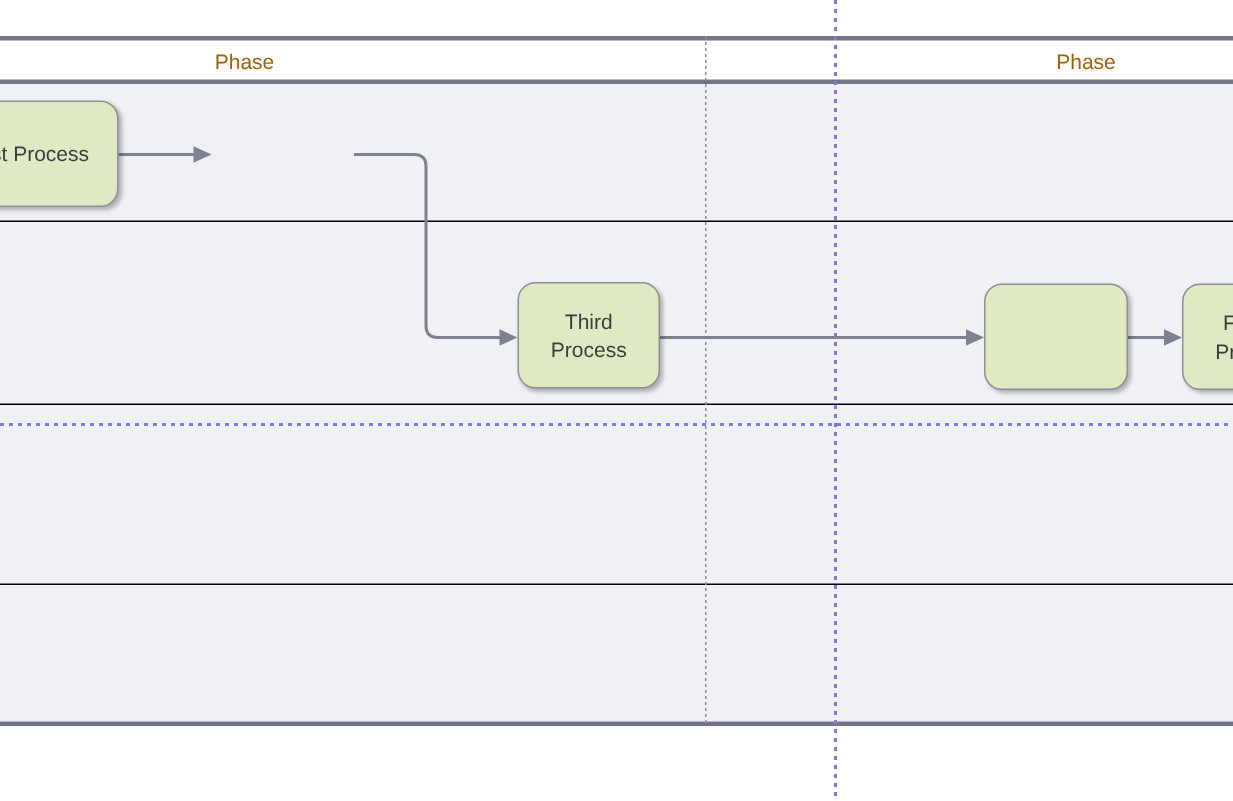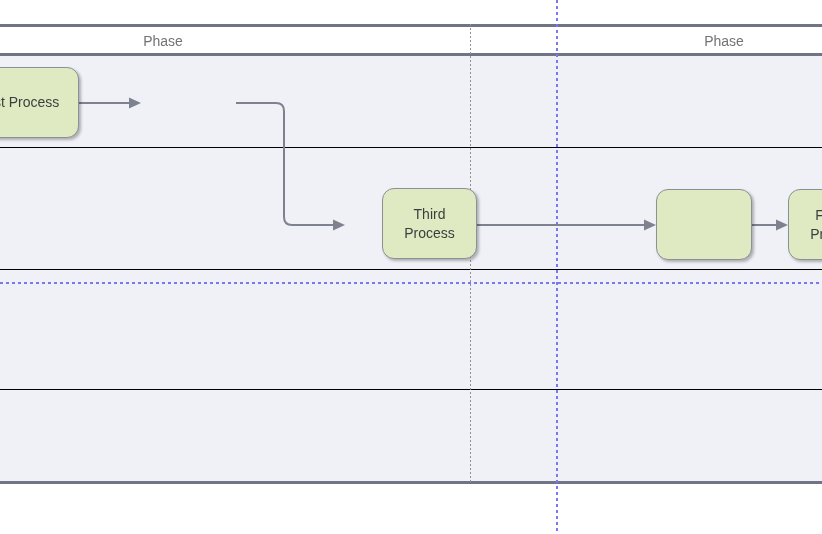--- a/index.html
+++ b/index.html
@@ -39,21 +39,21 @@
     width: 822px; height: 26px;
     background: #ffffff;
     z-index: 2;
   }
   .phase-label {
     position: absolute;
     top: 33px;
     width: 100px;
     text-align: center;
     font-size: 14px;
-    color: #737373;
+    color: #a16207;
     z-index: 4;
   }
   .phase-label.left  { left: 113px; }
   .phase-label.right { left: 674px; }
 
   .lane-line {
     position: absolute;
     left: 0; width: 822px; height: 1px;
     background: #000000;
     z-index: 2;
@@ -108,21 +108,21 @@
     justify-content: center;
     text-align: center;
     font-size: 14px;
     line-height: 19px;
     color: #3d3d3d;
     padding: 4px 8px;
     z-index: 7;
   }
   .node.first  { left: -42px; top: 67px;  width: 121px; height: 71px; }
   .node.second { left: 141px; top: 68px;  width: 95px;  height: 70px; }
-  .node.third  { left: 345px; top: 188px; width: 95px;  height: 71px; margin-left: 37px; }
+  .node.third  { left: 345px; top: 188px; width: 95px;  height: 71px; }
   .node.blank  { left: 656px; top: 189px; width: 96px;  height: 71px; }
   .node.fourth { left: 788px; top: 189px; width: 95px;  height: 71px; }
 </style>
 </head>
 <body>
 
 <div class="canvas">
 
   <div class="pool-body"></div>
   <div class="header-band"></div>

